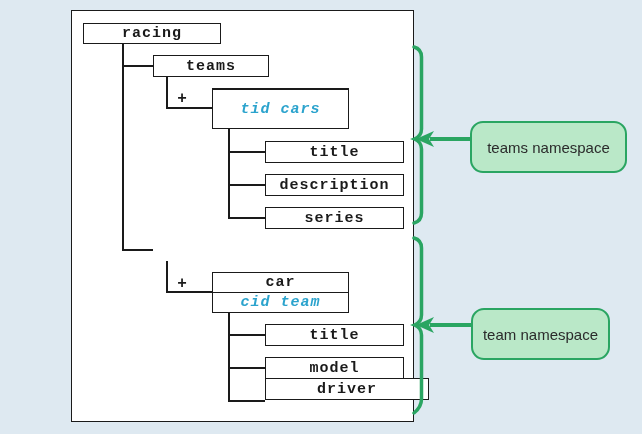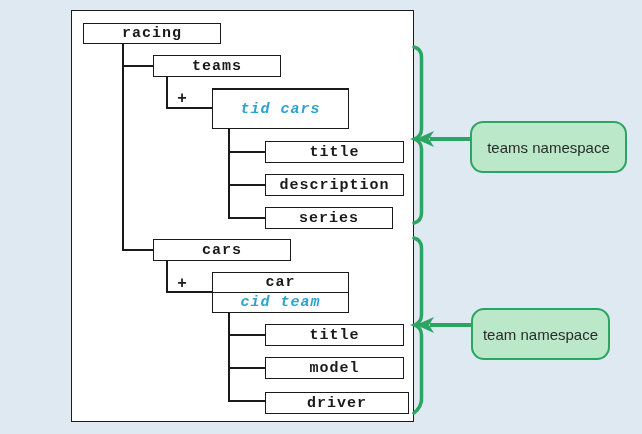--- a/index.html
+++ b/index.html
@@ -55,40 +55,39 @@
 </style>
 </head>
 <body>
 
 <div class="stage">
 
   <div class="panel">
 
     <div class="node" style="left:11px;top:12px;width:138px;height:21px;">racing</div>
 
-    <div class="node" style="left:81px;top:44px;width:128px;height:22px;">teams</div>
+    <div class="node" style="left:81px;top:44px;width:116px;height:22px;">teams</div>
 
     <div class="node record" style="left:140px;top:77px;width:137px;height:41px;">
       <div class="record-row attrs">tid cars</div>
     </div>
 
     <div class="node" style="left:193px;top:130px;width:139px;height:22px;">title</div>
     <div class="node" style="left:193px;top:163px;width:139px;height:22px;">description</div>
-    <div class="node" style="left:193px;top:196px;width:128px;height:22px;">series</div>
+    <div class="node" style="left:193px;top:196px;width:139px;height:22px;">series</div>
 
-    <div class="node" style="left:81px;top:228px;width:138px;height:22px;">cars</div>
 
     <div class="node record" style="left:140px;top:261px;width:137px;height:41px;">
       <div class="record-row">car</div>
       <div class="record-row attrs">cid team</div>
     </div>
 
     <div class="node" style="left:193px;top:313px;width:139px;height:22px;">title</div>
     <div class="node" style="left:193px;top:346px;width:139px;height:22px;">model</div>
-    <div class="node" style="left:193px;top:381px;width:144px;height:22px;text-align:center;">driver</div>
+    <div class="node" style="left:193px;top:367px;width:164px;height:22px;text-align:center;">driver</div>
 
     <span class="occ" style="left:101px;top:79px;">+</span>
     <span class="occ" style="left:101px;top:264px;">+</span>
 
     <div class="vline" style="left:50px;top:33px;height:206px;"></div>
     <div class="hline" style="left:50px;top:54px;width:31px;"></div>
     <div class="hline" style="left:50px;top:238px;width:31px;"></div>
 
     <div class="vline" style="left:94px;top:66px;height:31px;"></div>
     <div class="hline" style="left:94px;top:96px;width:46px;"></div>

